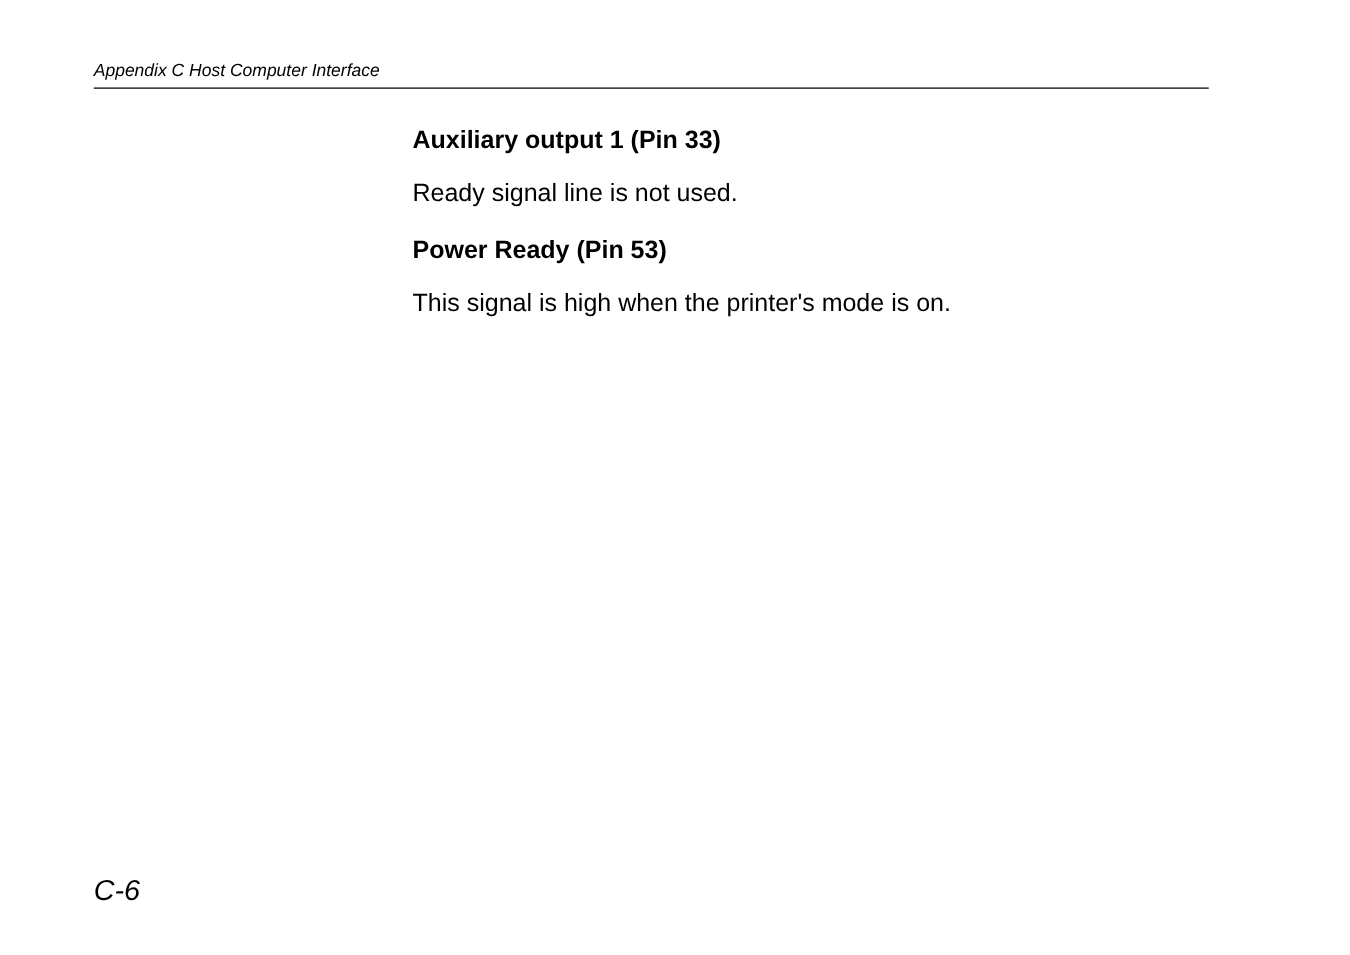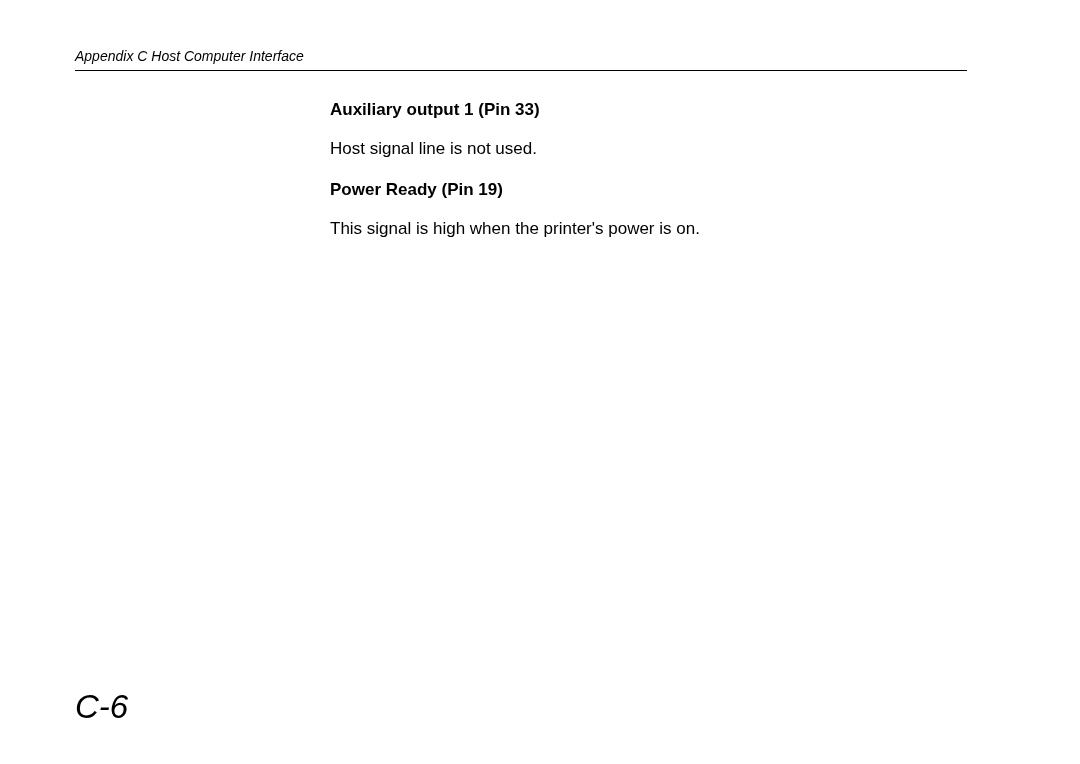--- a/index.html
+++ b/index.html
@@ -23,51 +23,51 @@
     .header-line {
       font-style: italic;
       font-size: 14px;
       padding-bottom: 6px;
       border-bottom: 1.5px solid #000;
       margin-bottom: 28px;
     }
     .content {
       margin-left: 255px;
       margin-right: 0;
-      font-size: 17px;
+      font-size: 20px;
       line-height: 1.35;
     }
     .section-heading {
       font-weight: bold;
       margin-bottom: 16px;
       margin-top: 0;
     }
     .section-body {
       margin-bottom: 18px;
     }
     .page-number {
       position: absolute;
       left: 75px;
       bottom: 38px;
       font-style: italic;
-      font-size: 33px;
+      font-size: 23px;
       font-family: Arial, Helvetica, sans-serif;
     }
   </style>
 </head>
 <body>
 
 <div class="page">
   <div class="header-line">
     <span>Appendix C  Host Computer Interface</span>
   </div>
 
   <div class="content">
     <div class="section-heading">Auxiliary output 1 (Pin 33)</div>
-    <div class="section-body">Host signal line is not used.</div>
+    <div class="section-body">Ready signal line is not used.</div>
 
-    <div class="section-heading">Power Ready (Pin 19)</div>
-    <div class="section-body">This signal is high when the printer's power is on.</div>
+    <div class="section-heading">Power Ready (Pin 53)</div>
+    <div class="section-body">This signal is high when the printer's mode is on.</div>
 
   </div>
 
   <div class="page-number">C-6</div>
 </div>
 
 </body></html>

